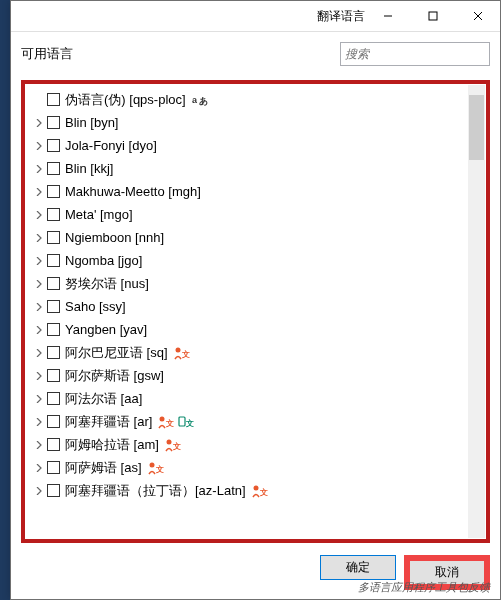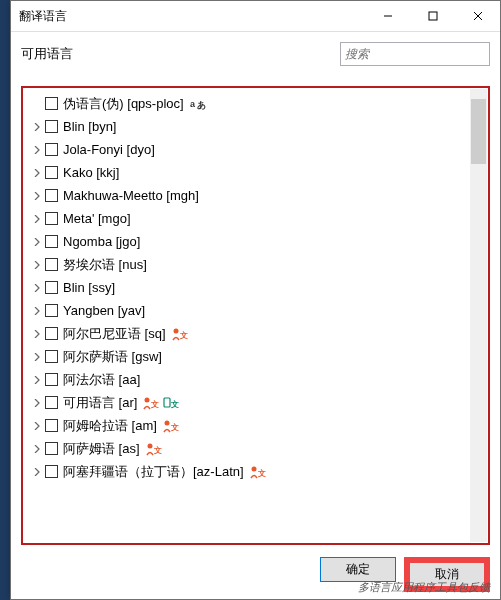--- a/index.html
+++ b/index.html
@@ -26,53 +26,54 @@
   height: 30px;
   display: flex;
   align-items: center;
   background: #fff;
   border-bottom: 1px solid #e0e0e0;
 }
 .titlebar .title {
   flex: 1;
   padding-left: 8px;
   font-size: 12px;
+  text-align: right;
 }
 .titlebar .btn {
   width: 45px;
   height: 30px;
   display: flex;
   align-items: center;
   justify-content: center;
   color: #000;
 }
 .titlebar .btn svg { width: 10px; height: 10px; }
 .content {
   padding: 10px 10px 0 10px;
 }
 .header-row {
   display: flex;
   align-items: center;
-  margin-bottom: 20px;
+  margin-bottom: 14px;
 }
 .header-row .label {
   flex: 1;
   font-size: 13px;
 }
 .search-input {
   width: 140px;
   height: 20px;
   border: 1px solid #abadb3;
   font-size: 12px;
   padding: 1px 4px;
   color: #8b5cf6;
   font-style: italic;
 }
 .tree-box {
-  border: 2px solid #b91c1c;
+  border: 4px solid #b91c1c;
   height: 455px;
   position: relative;
   overflow: hidden;
 }
 .tree-scrollbar {
   position: absolute;
   right: 1px;
   top: 1px;
   width: 17px;
   height: 453px;
@@ -227,21 +228,21 @@
             <span class="checkbox"></span>
             <span class="item-label">Jola-Fonyi [dyo]</span>
           </div>
           <div class="tree-item">
             <span class="expander">
               <svg viewBox="0 0 8 8">
                 <path d="M2 0 L6 4 L2 8" fill="none" stroke="#666" stroke-width="1.2"></path>
               </svg>
             </span>
             <span class="checkbox"></span>
-            <span class="item-label">Kako [kkj]</span>
+            <span class="item-label">Blin [kkj]</span>
           </div>
           <div class="tree-item">
             <span class="expander">
               <svg viewBox="0 0 8 8">
                 <path d="M2 0 L6 4 L2 8" fill="none" stroke="#666" stroke-width="1.2"></path>
               </svg>
             </span>
             <span class="checkbox"></span>
             <span class="item-label">Makhuwa-Meetto [mgh]</span>
           </div>
@@ -254,39 +255,48 @@
             <span class="checkbox"></span>
             <span class="item-label">Meta' [mgo]</span>
           </div>
           <div class="tree-item">
             <span class="expander">
               <svg viewBox="0 0 8 8">
                 <path d="M2 0 L6 4 L2 8" fill="none" stroke="#666" stroke-width="1.2"></path>
               </svg>
             </span>
             <span class="checkbox"></span>
+            <span class="item-label">Ngiemboon [nnh]</span>
+          </div>
+          <div class="tree-item">
+            <span class="expander">
+              <svg viewBox="0 0 8 8">
+                <path d="M2 0 L6 4 L2 8" fill="none" stroke="#666" stroke-width="1.2"></path>
+              </svg>
+            </span>
+            <span class="checkbox"></span>
             <span class="item-label">Ngomba [jgo]</span>
           </div>
           <div class="tree-item">
             <span class="expander">
               <svg viewBox="0 0 8 8">
                 <path d="M2 0 L6 4 L2 8" fill="none" stroke="#666" stroke-width="1.2"></path>
               </svg>
             </span>
             <span class="checkbox"></span>
             <span class="item-label">努埃尔语 [nus]</span>
           </div>
           <div class="tree-item">
             <span class="expander">
               <svg viewBox="0 0 8 8">
                 <path d="M2 0 L6 4 L2 8" fill="none" stroke="#666" stroke-width="1.2"></path>
               </svg>
             </span>
             <span class="checkbox"></span>
-            <span class="item-label">Blin [ssy]</span>
+            <span class="item-label">Saho [ssy]</span>
           </div>
           <div class="tree-item">
             <span class="expander">
               <svg viewBox="0 0 8 8">
                 <path d="M2 0 L6 4 L2 8" fill="none" stroke="#666" stroke-width="1.2"></path>
               </svg>
             </span>
             <span class="checkbox"></span>
             <span class="item-label">Yangben [yav]</span>
           </div>
@@ -326,21 +336,21 @@
             <span class="checkbox"></span>
             <span class="item-label">阿法尔语 [aa]</span>
           </div>
           <div class="tree-item">
             <span class="expander">
               <svg viewBox="0 0 8 8">
                 <path d="M2 0 L6 4 L2 8" fill="none" stroke="#666" stroke-width="1.2"></path>
               </svg>
             </span>
             <span class="checkbox"></span>
-            <span class="item-label">可用语言 [ar]</span>
+            <span class="item-label">阿塞拜疆语 [ar]</span>
             <span class="item-icons">
               <span class="mini-icon ic-orange">
                 <svg width="16" height="14" viewBox="0 0 16 14">
                   <circle cx="4" cy="4" r="2.5" fill="#e8582d"></circle>
                   <path d="M1 13 Q4 8 7 13" stroke="#e8582d" stroke-width="1.5" fill="none"></path>
                   <text x="8" y="11" font-size="8" fill="#e8582d" font-weight="bold">文</text>
                 </svg>
               </span>
               <span class="mini-icon ic-teal">
                 <svg width="16" height="14" viewBox="0 0 16 14">

